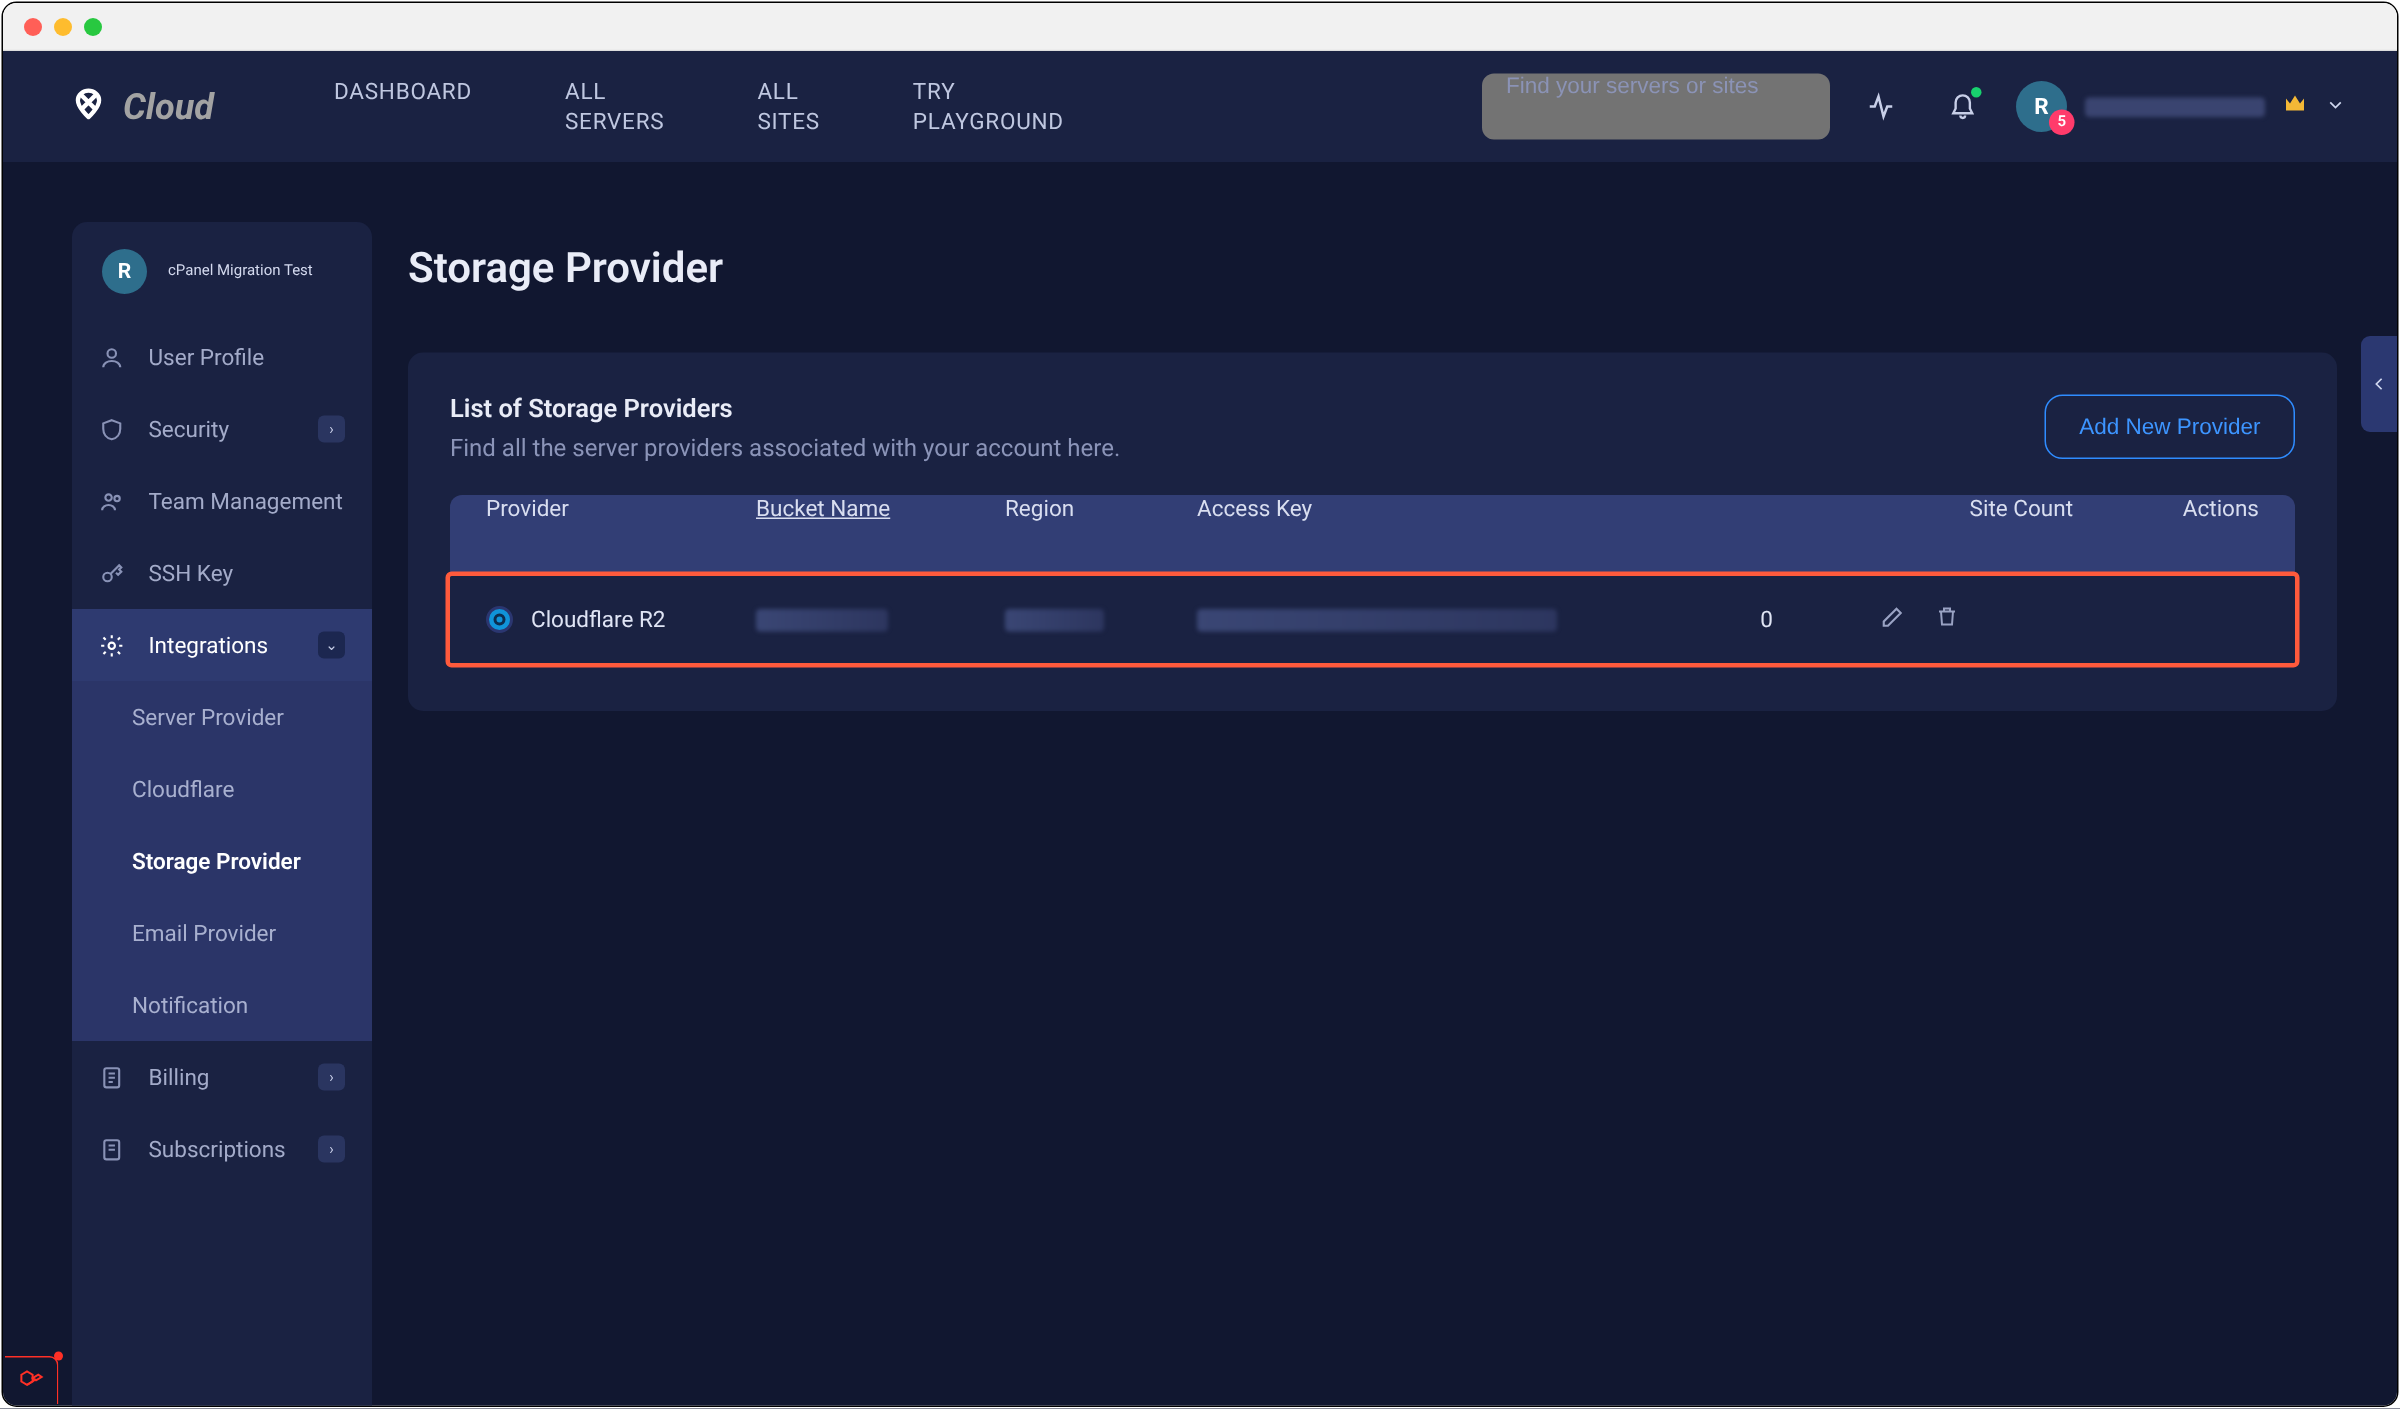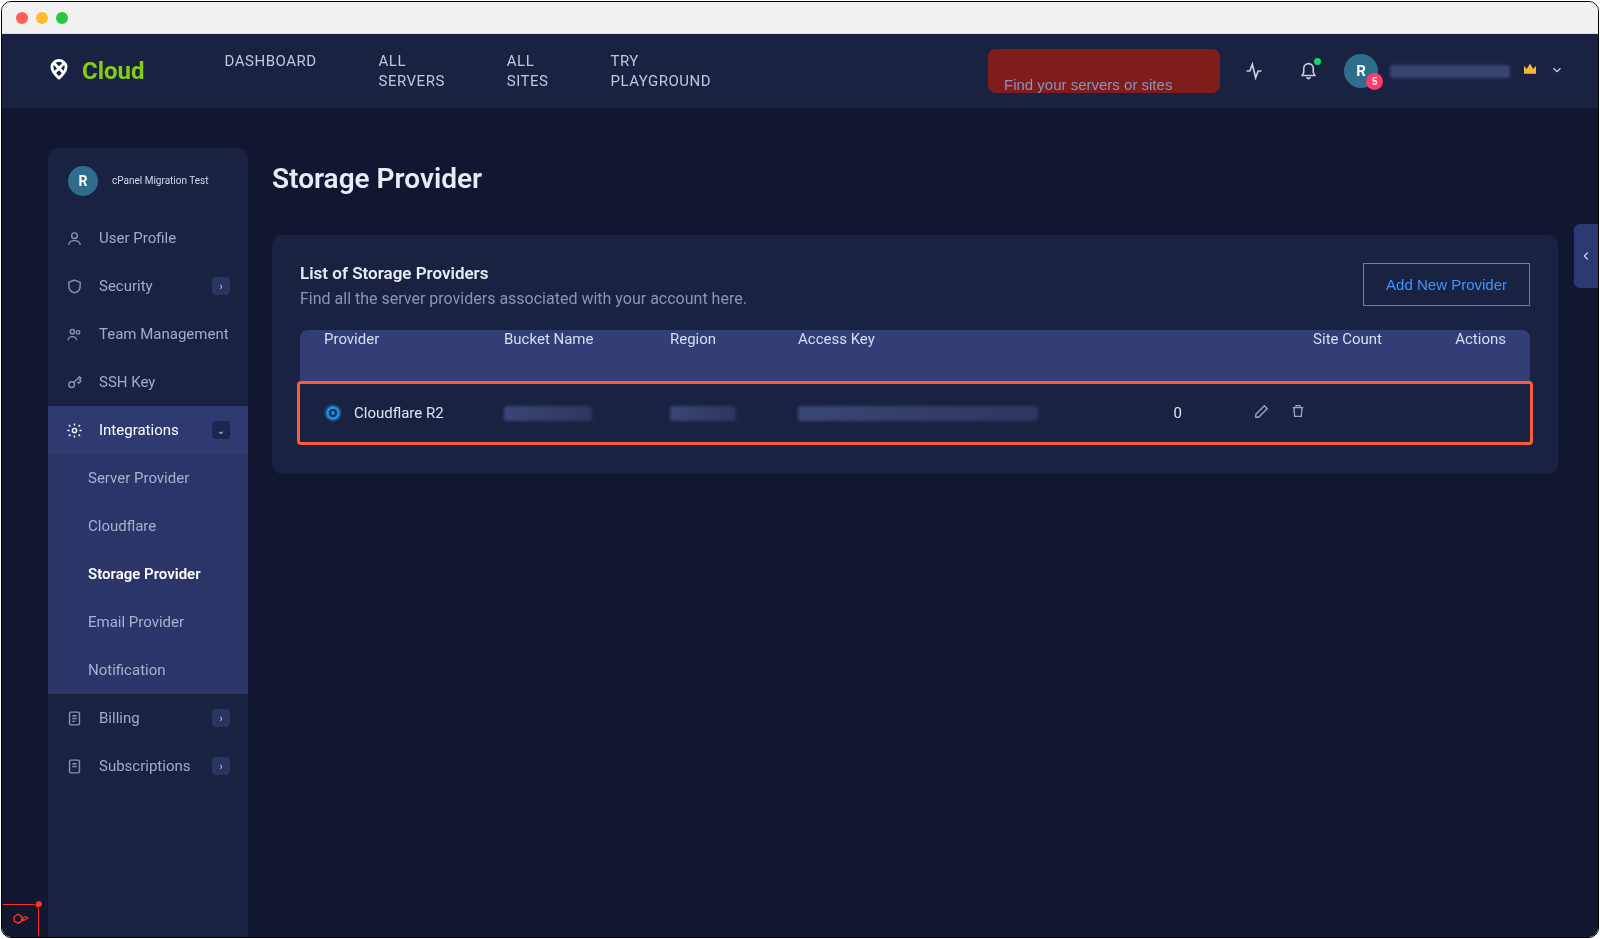--- a/index.html
+++ b/index.html
@@ -51,34 +51,35 @@
   .topbar {
     height:74px;
     background:#1a2242;
     display:flex;
     align-items:center;
     padding:0 34px 0 40px;
   }
   .logo {
     display:flex;
     align-items:center;
-    color:#84cc16;
+    color:#a3a3a3;
     font-weight:700;
     font-size:24px;
     gap:6px;
     margin-right:80px;
+    font-style:italic;
   }
   .logo svg{width:34px;height:34px;}
 
   .navlinks{display:flex;gap:62px;}
   .navlink{color:#bfc7e0;font-size:15px;letter-spacing:0.5px;line-height:1.35;white-space:pre-line;cursor:pointer;}
   .spacer{flex:1;}
   .searchbox{
-    display:flex;align-items:flex-end;
-    background:#7f1d1d;border-radius:8px;
+    display:flex;align-items:flex-start;
+    background:#737373;border-radius:8px;
     padding:0 16px;height:44px;width:232px;
     gap:10px;
   }
   .searchbox input{
     flex:1;background:transparent;border:none;outline:none;color:#cfd6ef;font-size:15px;
   }
   .searchbox input::placeholder{color:#8b93b6;}
   .icon-btn{
     width:40px;height:40px;display:flex;align-items:center;justify-content:center;
     color:#c8cfe8;cursor:pointer;position:relative;margin-left:14px;
@@ -135,31 +136,31 @@
   }
   .page-title{color:#e9ecf7;font-size:28px;font-weight:600;padding:14px 0 40px 0;}
   .panel{
     background:#1a2242;border-radius:10px;padding:28px 28px 32px 28px;
   }
   .panel-head{display:flex;align-items:flex-start;justify-content:space-between;margin-bottom:22px;}
   .panel-head h3{color:#e9ecf7;font-size:17px;font-weight:600;margin-bottom:6px;}
   .panel-head p{color:#8b94b8;font-size:16px;}
   .addbtn{
     border:1px solid #2f8cff;color:#3d95ff;background:transparent;
-    padding:12px 22px;border-radius:0;font-size:15px;cursor:pointer;
+    padding:12px 22px;border-radius:12px;font-size:15px;cursor:pointer;
   }
 
   .table{width:100%;}
   .thead{
     background:#323e75;border-radius:8px 8px 0 0;display:flex;
     color:#d9def0;font-size:15px;padding:0 24px;height:54px;
   }
   .th{flex:0 0 auto;}
   .c-provider{width:180px;}
-  .c-bucket{width:166px;}
+  .c-bucket{width:166px;text-decoration:underline;}
   .c-region{width:128px;}
   .c-key{flex:1;}
   .c-count{width:144px;text-align:right;}
   .c-actions{width:124px;text-align:right;}
   .tbody{position:relative;}
   .trow{
     display:flex;align-items:center;background:#1a2242;
     color:#dfe4f4;font-size:15px;padding:0 24px;height:58px;
   }
   .triborder{

